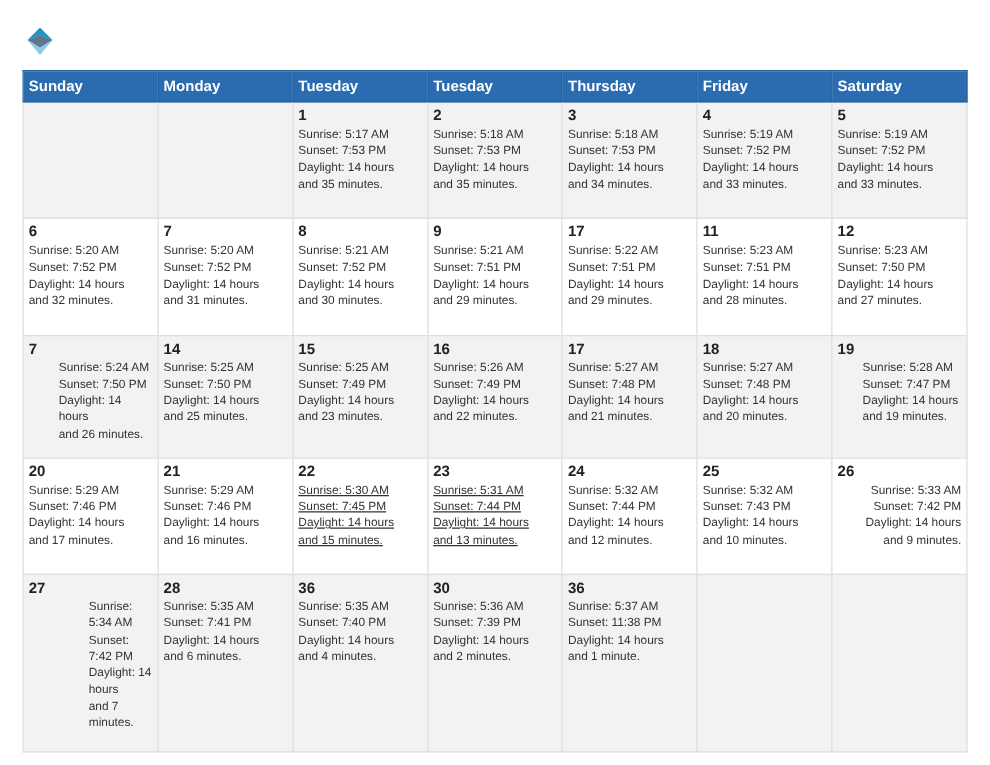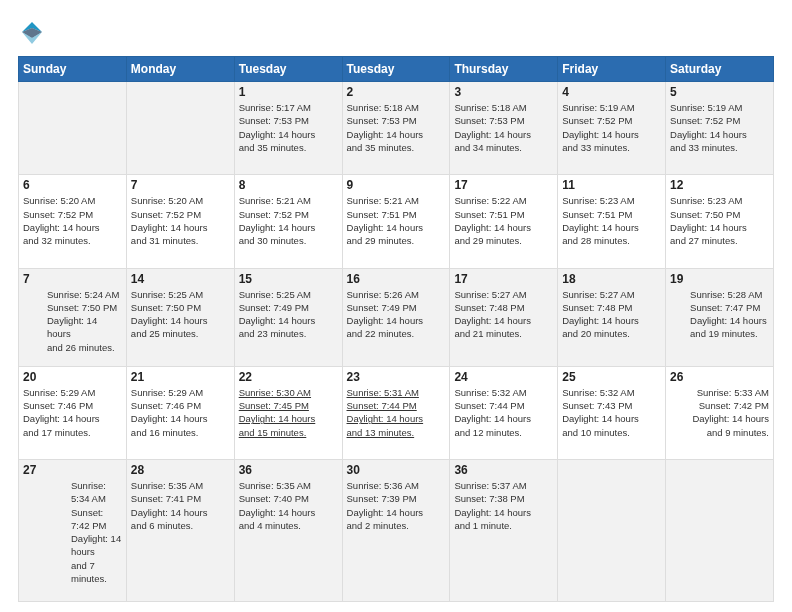--- a/index.html
+++ b/index.html
@@ -355,21 +355,21 @@
           <td>
             <span class="day-num">30</span>
             <div class="cell-text" style="white-space: pre-line;">Sunrise: 5:36 AM
 Sunset: 7:39 PM
 Daylight: 14 hours
 and 2 minutes.</div>
           </td>
           <td>
             <span class="day-num">36</span>
             <div class="cell-text" style="white-space: pre-line;">Sunrise: 5:37 AM
-Sunset: 7:38 PM
+Sunset: 11:38 PM
 Daylight: 14 hours
 and 1 minute.</div>
           </td>
           <td class="empty"></td>
           <td class="empty"></td>
         </tr>
       </tbody>
   </table>
 </div>
 

